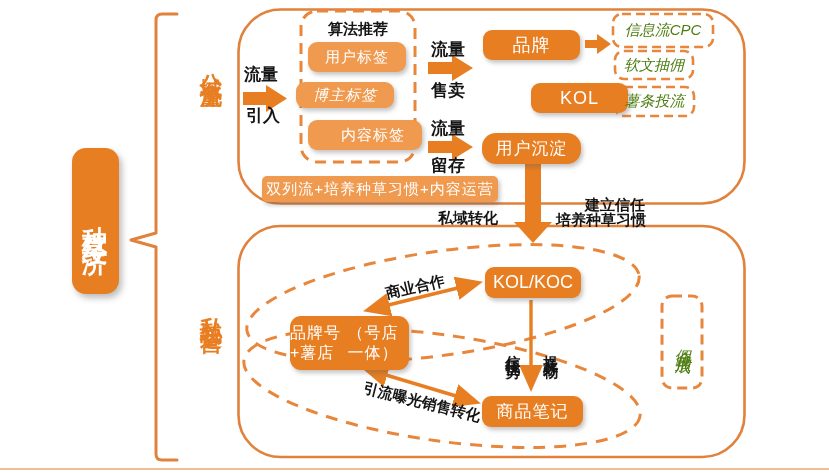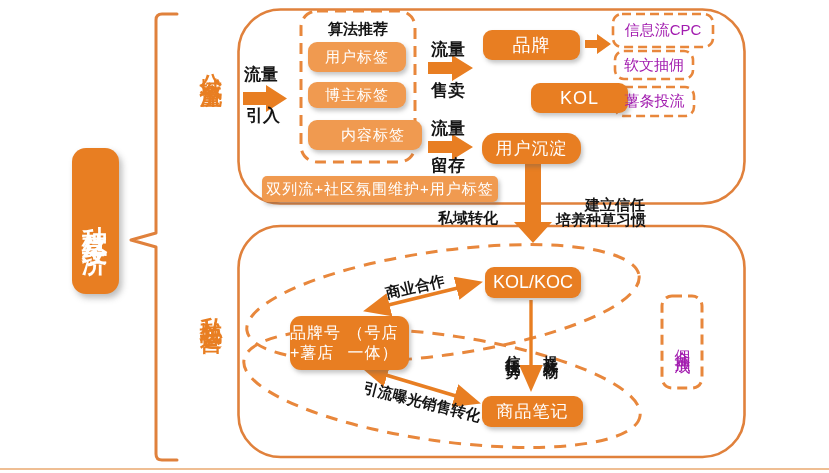--- a/index.html
+++ b/index.html
@@ -18,21 +18,21 @@
   .blk{color:#151515;font-weight:bold;font-size:17px;text-align:center;line-height:1.05;}
   .sm{font-size:15px;}
   .vtext{writing-mode:vertical-rl;text-orientation:upright;}
   .side-label{color:#E87E22;font-weight:bold;font-size:22px;letter-spacing:5px;}
   .seed{
     background:#E87E22;color:#fff;border-radius:14px;
     display:flex;align-items:center;justify-content:center;
     font-size:25px;font-weight:bold;letter-spacing:8px;
     box-shadow:3px 4px 6px rgba(90,90,90,.4);
   }
-  .dash-text{color:#a21caf;font-size:15px;display:flex;align-items:center;justify-content:center;}
+  .dash-text{color:#4d7c0f;font-size:15px;display:flex;align-items:center;justify-content:center;font-style:italic;}
   .two-line{flex-direction:row;line-height:1.25;font-size:16px;}
   .rot{transform-origin:center;white-space:nowrap;}
   .bottom-line{background:#EFBE93;}
   svg{position:absolute;left:0;top:0;}
 </style>
 </head>
 <body>
 
 <div class="stage">
 
@@ -106,37 +106,37 @@
   <div class="abs seed vtext" style="left:72px;top:148px;width:47px;height:146px;">种草经济</div>
 
   <div class="abs side-label vtext" style="left:196px;top:55px;height:100px;">公域流量</div>
   <div class="abs side-label vtext" style="left:196px;top:299px;height:96px;">私域运营</div>
 
   <div class="abs blk" style="left:240px;top:66px;width:42px;">流量</div>
   <div class="abs blk" style="left:242px;top:107px;width:42px;">引入</div>
 
   <div class="abs blk sm" style="left:318px;top:21px;width:80px;">算法推荐</div>
   <div class="abs box light" style="left:308px;top:42px;width:98px;height:30px;">用户标签</div>
-  <div class="abs box light" style="left:308px;top:82px;width:98px;height:26px;">博主标签</div>
+  <div class="abs box light" style="left:296px;top:82px;width:98px;height:26px;font-style:italic;">博主标签</div>
   <div class="abs box light" style="left:308px;top:120px;width:98px;height:30px;padding-left:16px;">内容标签</div>
 
   <div class="abs blk" style="left:427px;top:41px;width:42px;">流量</div>
   <div class="abs blk" style="left:427px;top:82px;width:42px;">售卖</div>
   <div class="abs blk" style="left:427px;top:120px;width:42px;">流量</div>
   <div class="abs blk" style="left:427px;top:157px;width:42px;">留存</div>
 
   <div class="abs box" style="left:483px;top:30px;width:97px;height:30px;font-size:18px;">品牌</div>
   <div class="abs box" style="left:483px;top:83px;width:97px;height:30px;font-size:18px;margin-left:48px;">KOL</div>
   <div class="abs box" style="left:482px;top:133px;width:99px;height:31px;border-radius:14px;">用户沉淀</div>
 
   <div class="abs dash-text" style="left:613px;top:14px;width:100px;height:33px;">信息流CPC</div>
   <div class="abs dash-text" style="left:615px;top:51px;width:78px;height:28px;">软文抽佣</div>
   <div class="abs dash-text" style="left:615px;top:87px;width:79px;height:29px;">薯条投流</div>
 
-  <div class="abs box light" style="left:262px;top:176px;width:236px;height:26px;font-size:15px;border-radius:5px;">双列流+社区氛围维护+用户标签</div>
+  <div class="abs box light" style="left:262px;top:176px;width:236px;height:26px;font-size:15px;border-radius:5px;">双列流+培养种草习惯+内容运营</div>
 
   <div class="abs blk sm" style="left:434px;top:210px;width:68px;">私域转化</div>
   <div class="abs blk sm" style="left:559px;top:197px;width:112px;">建立信任</div>
   <div class="abs blk sm" style="left:545px;top:212px;width:112px;">培养种草习惯</div>
 
   <div class="abs box" style="left:485px;top:267px;width:96px;height:31px;font-size:18px;letter-spacing:0;">KOL/KOC</div>
 
   <div class="abs box two-line" style="left:290px;top:316px;width:119px;height:54px;border-radius:11px;">
     <span>品牌号+薯店</span>
     <span>（号店一体）</span>

